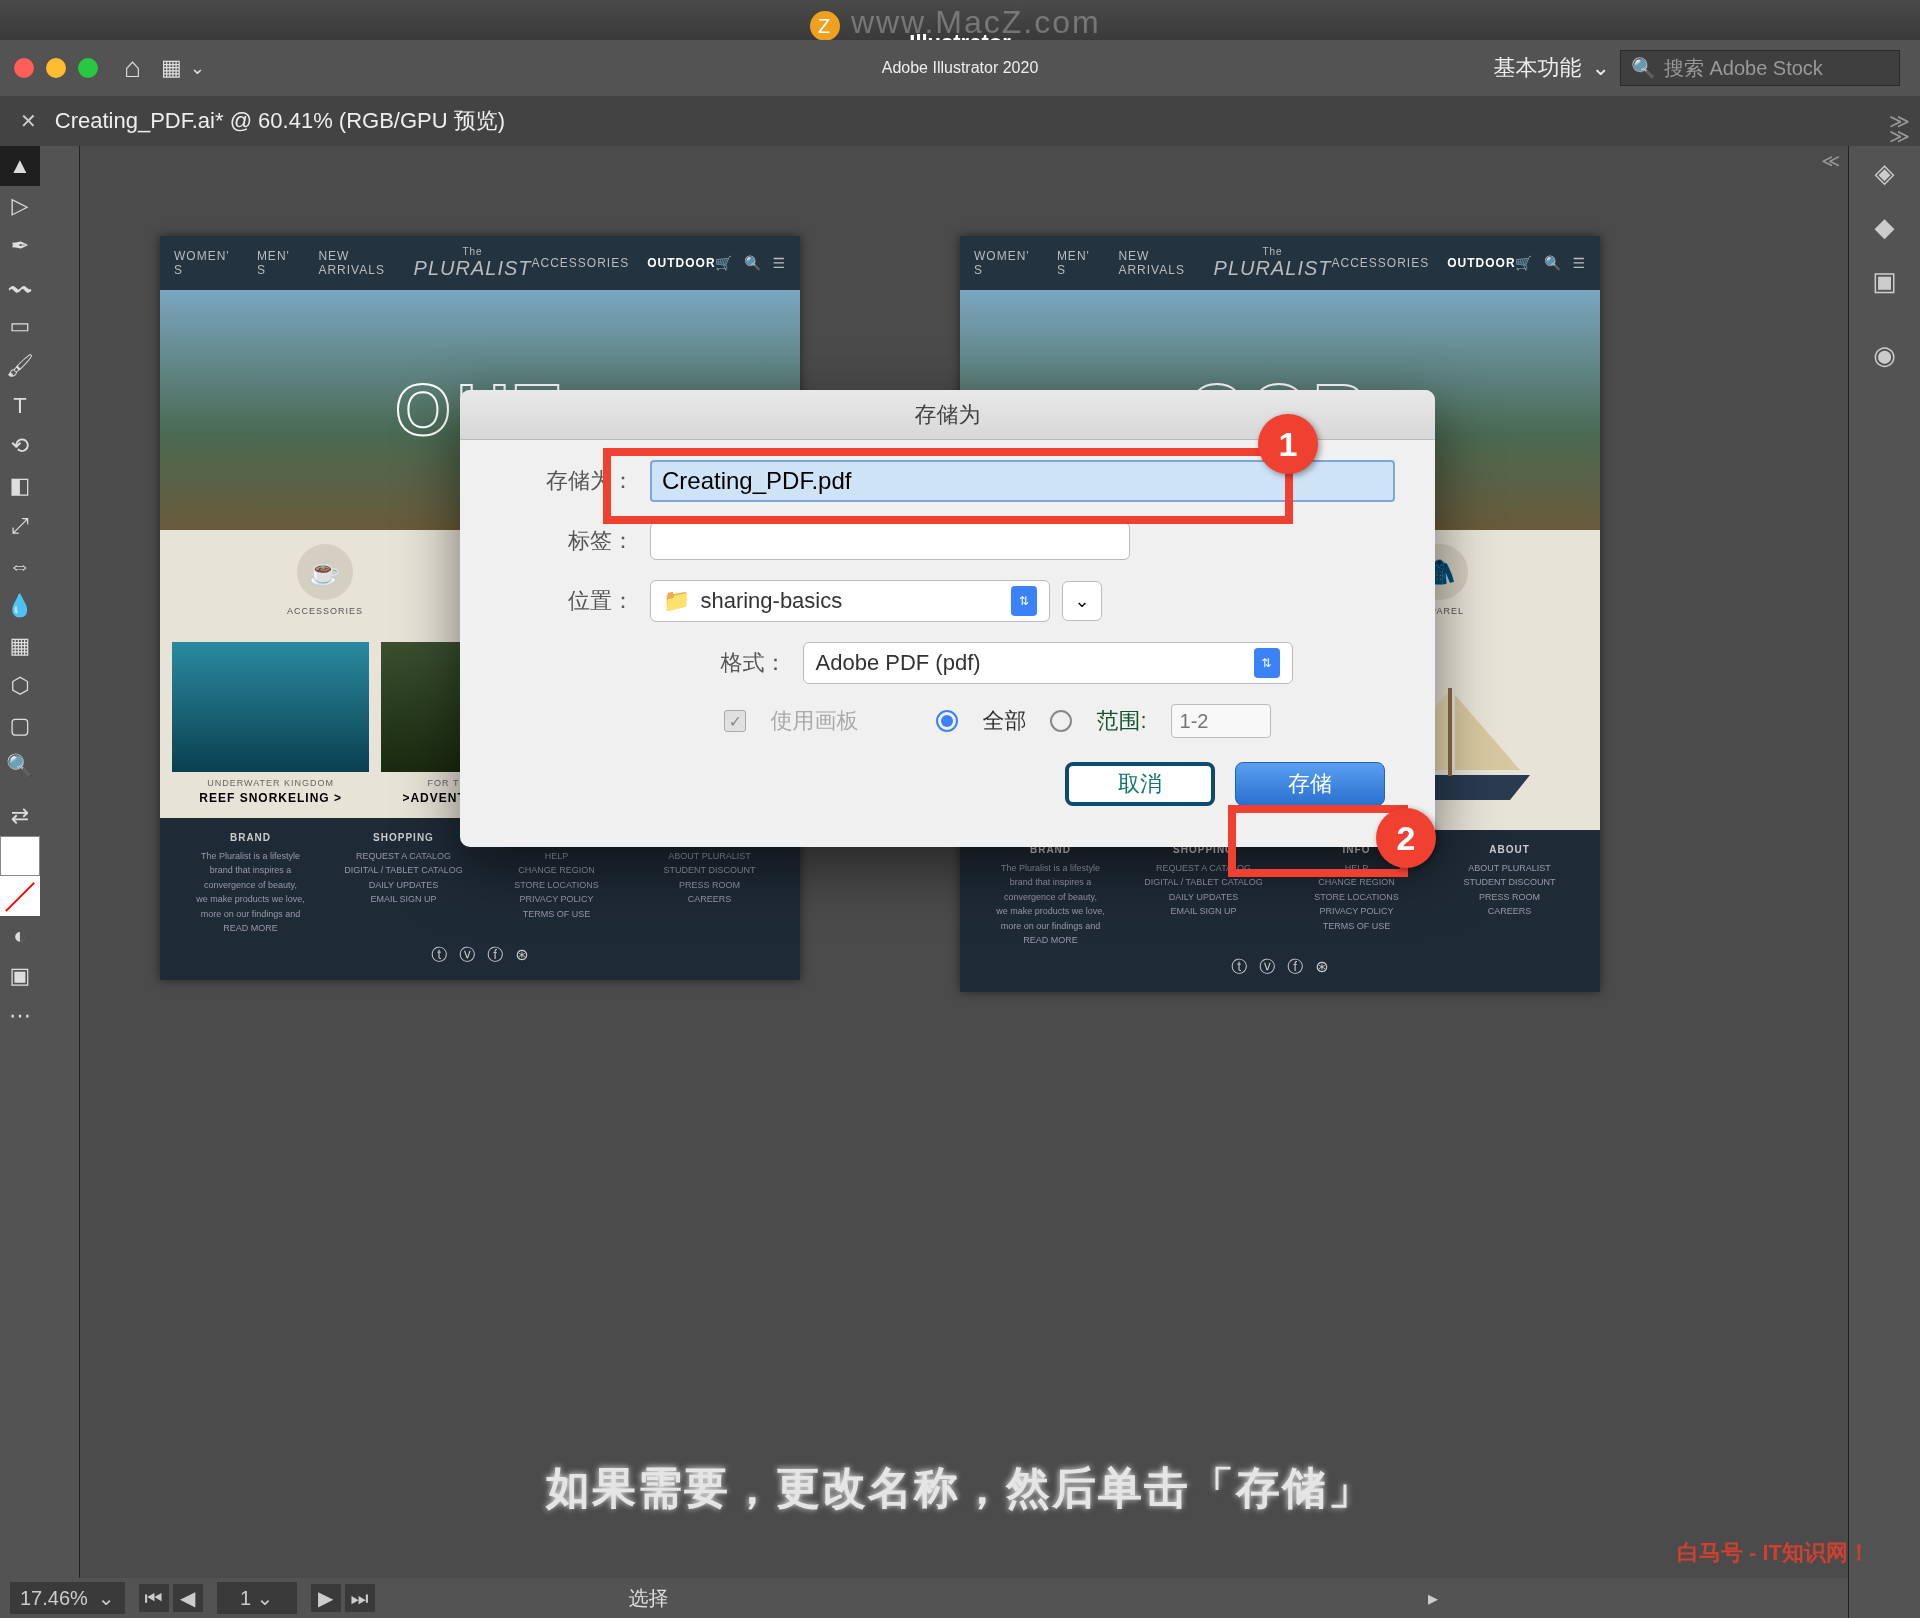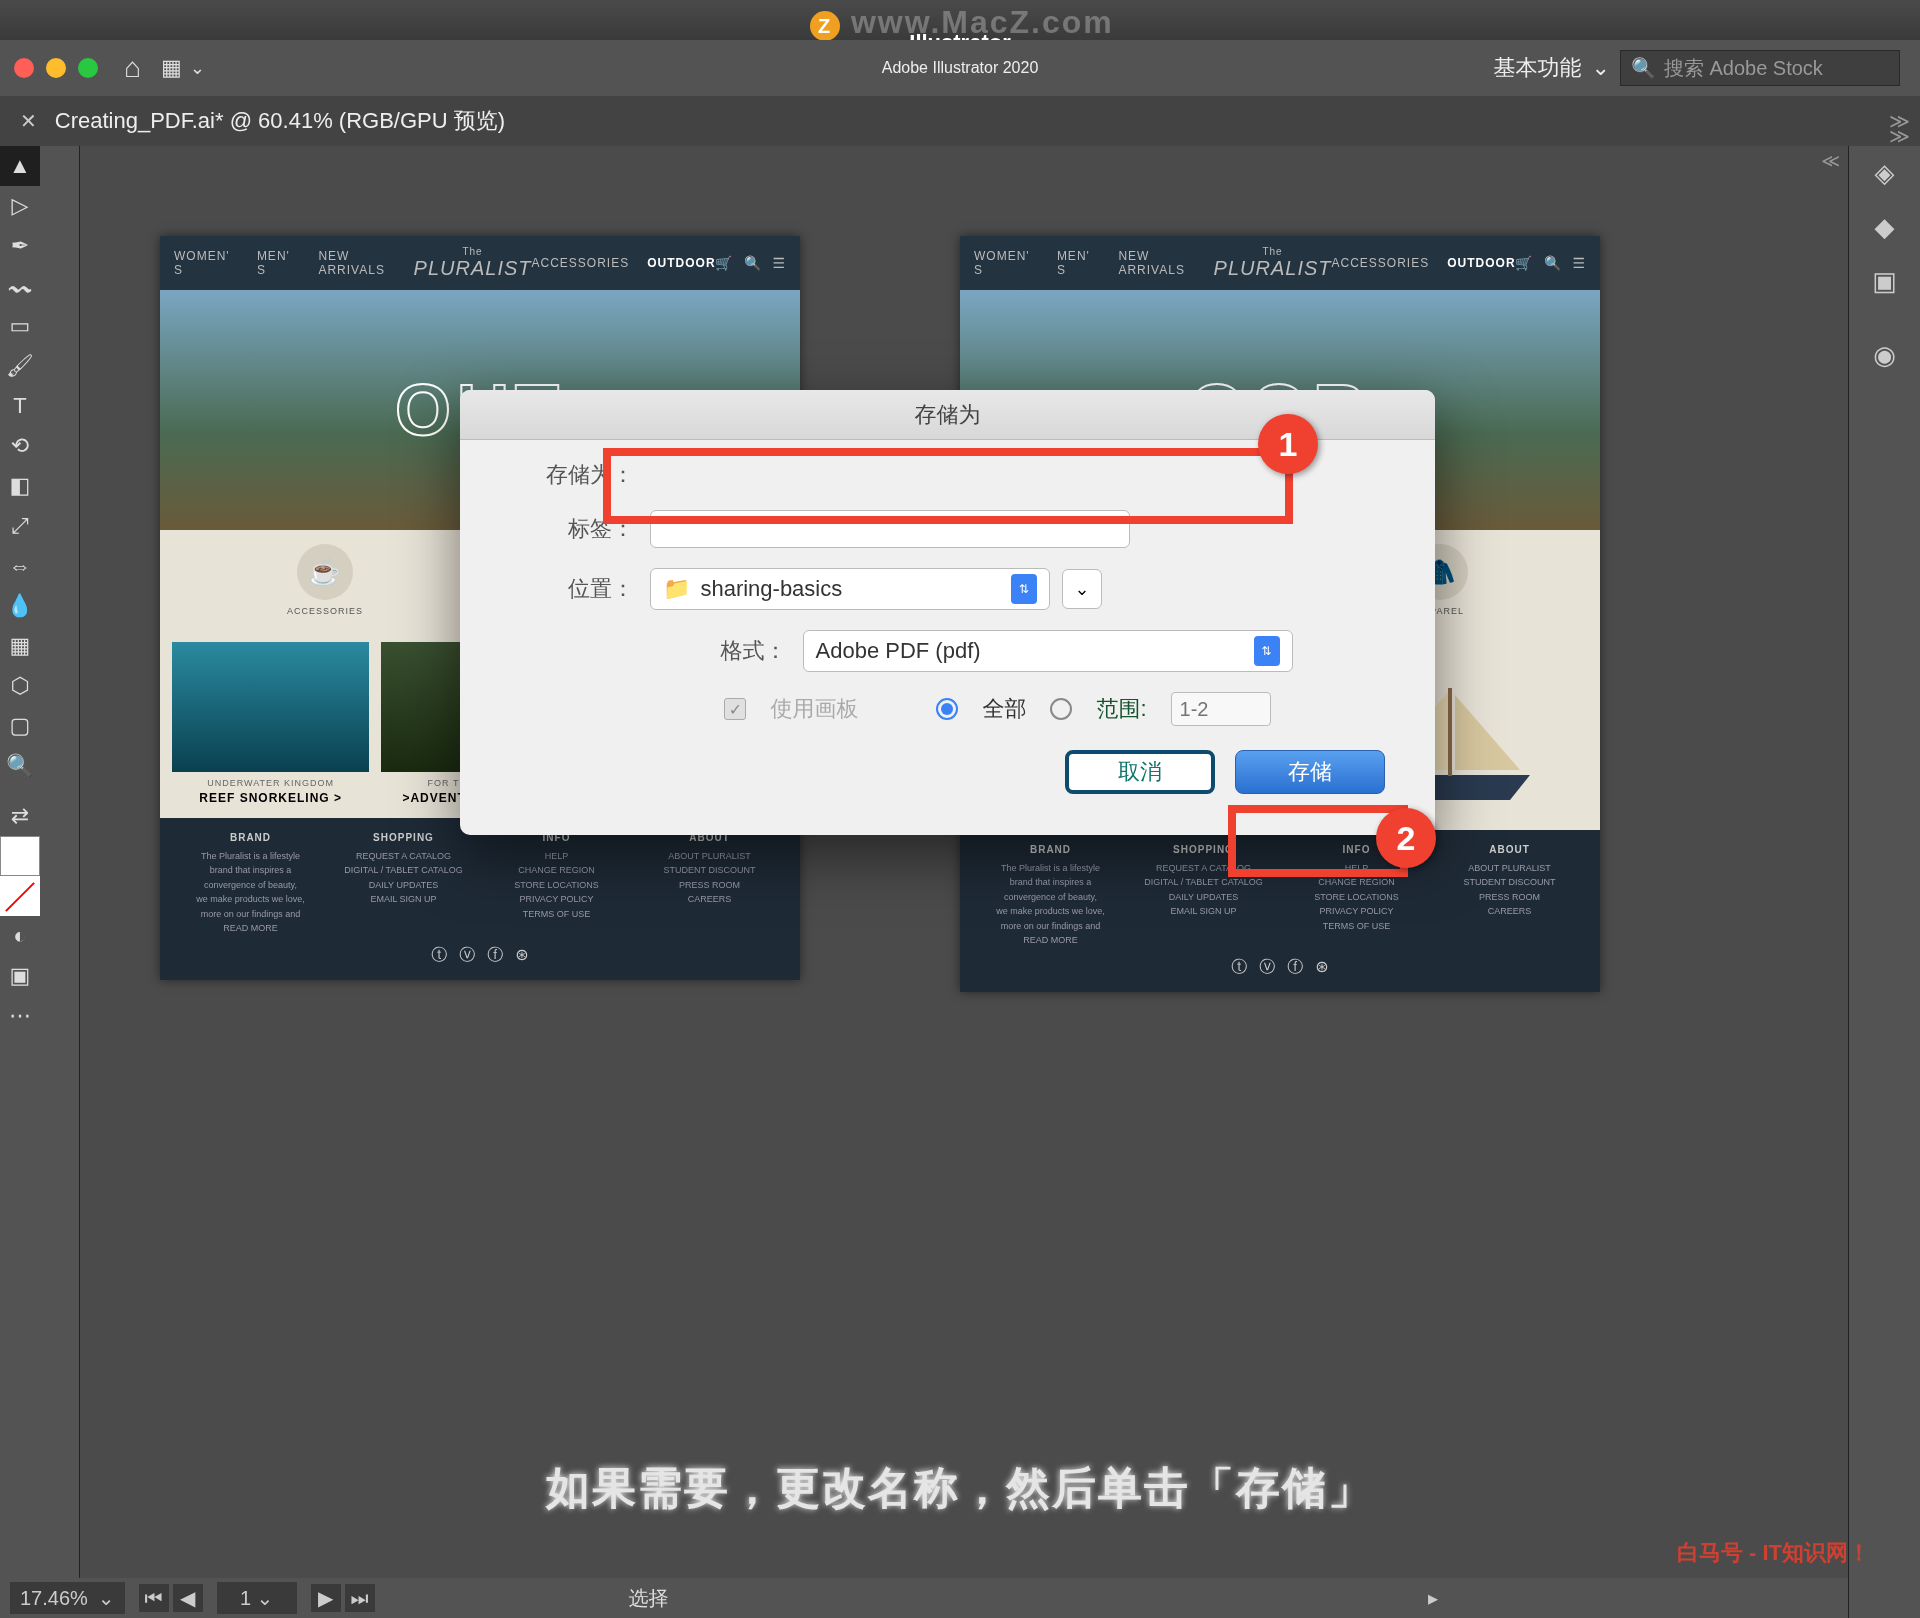--- a/index.html
+++ b/index.html
@@ -108,21 +108,21 @@
 .instruction { position: absolute; left: 50%; transform: translateX(-50%); bottom: 100px; font-size: 44px; font-weight: 700; color: #e5e5e5; text-shadow: 0 0 6px #fff, 2px 2px 4px rgba(0,0,0,0.5); letter-spacing: 2px; }
 
 
 .statusbar { position: absolute; bottom: 0; left: 0; right: 72px; height: 40px; background: #535353; display: flex; align-items: center; padding: 0 10px; color: #ccc; font-size: 20px; gap: 14px; }
 .statusbar .zoom { background: #3a3a3a; padding: 4px 10px; display: flex; align-items: center; gap: 10px; }
 .statusbar .navbtns { display: flex; gap: 4px; }
 .statusbar .navbtns span { background: #3a3a3a; width: 30px; height: 28px; display: flex; align-items: center; justify-content: center; }
 .statusbar .artnum { background: #3a3a3a; width: 80px; text-align: center; padding: 4px; }
 .statusbar .tool-label { color: #ddd; margin-left: 240px; }
 .watermark { position: absolute; right: 50px; bottom: 50px; color: #d04030; font-size: 22px; font-weight: 700; }
-.watermark-top { position: absolute; left: 810px; top: 4px; font-size: 32px; color: rgba(200,200,200,0.4); font-weight: 700; letter-spacing: 2px; }
+.watermark-top { position: absolute; left: 810px; top: 4px; font-size: 32px; color: rgba(200,200,200,0.4); font-weight: 400; letter-spacing: 2px; }
 .watermark-top .z { display: inline-block; width: 30px; height: 30px; border-radius: 50%; background: #f0a020; color: #fff; font-size: 20px; text-align: center; line-height: 30px; }
 </style>
 </head>
 <body>
 
 <div class="mac-menubar">
   <span class="apple"></span>
   <span class="appname item">Illustrator</span>
   <span class="item">文件</span>
   <span class="item">编辑</span>
@@ -343,20 +343,21 @@
   <div class="picon">▣</div>
   <div style="height:20px"></div>
   <div class="picon">◉</div>
 </div>
 
 <div class="overlay-dialog">
   <div class="dlg-title">存储为</div>
   <div class="dlg-body">
     <div class="dlg-row">
       <span class="label">存储为：</span>
+      <input type="text" value="Creating_PDF.pdf" style="">
     </div>
     <div class="dlg-row">
       <span class="label">标签：</span>
       <div class="tags"></div>
     </div>
     <div class="dlg-row">
       <span class="label">位置：</span>
       <div class="loc-select">
         <span class="folder">📁</span>
         <span class="txt">sharing-basics</span>

